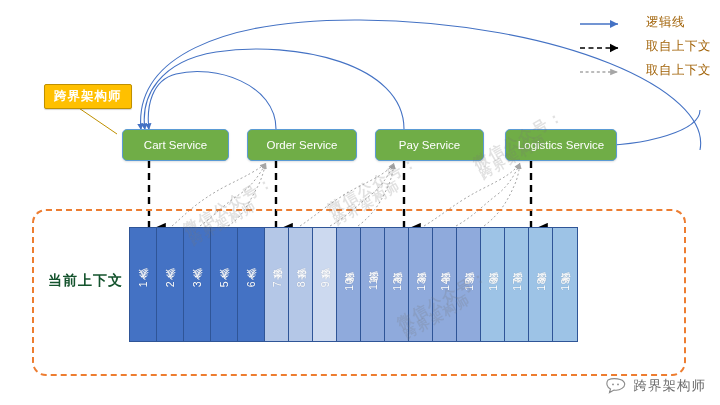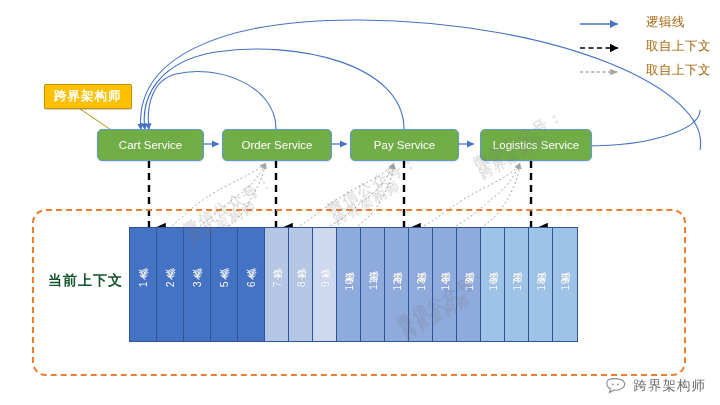--- a/index.html
+++ b/index.html
@@ -28,20 +28,21 @@
     box-shadow:0 1px 1px rgba(0,0,0,.18);
   }
 
   
   .svc{
     position:absolute;top:129px;height:30px;
     background:#70AD47;border:1px solid #5B9BD5;border-radius:5px;
     color:#ffffff;font-size:11.5px;
     display:flex;align-items:center;justify-content:center;
     box-shadow:0 1px 2px rgba(0,0,0,.12);
+    margin-left:25px;
   }
   #svc0{left:97px;width:105px;}
   #svc1{left:222px;width:108px;}
   #svc2{left:350px;width:107px;text-align:right;}
   #svc3{left:480px;width:110px;}
 
   
   .ctx-box{
     position:absolute;left:32px;top:209px;width:650px;height:163px;
     border:2.5px dashed #ED7D31;border-radius:14px;

